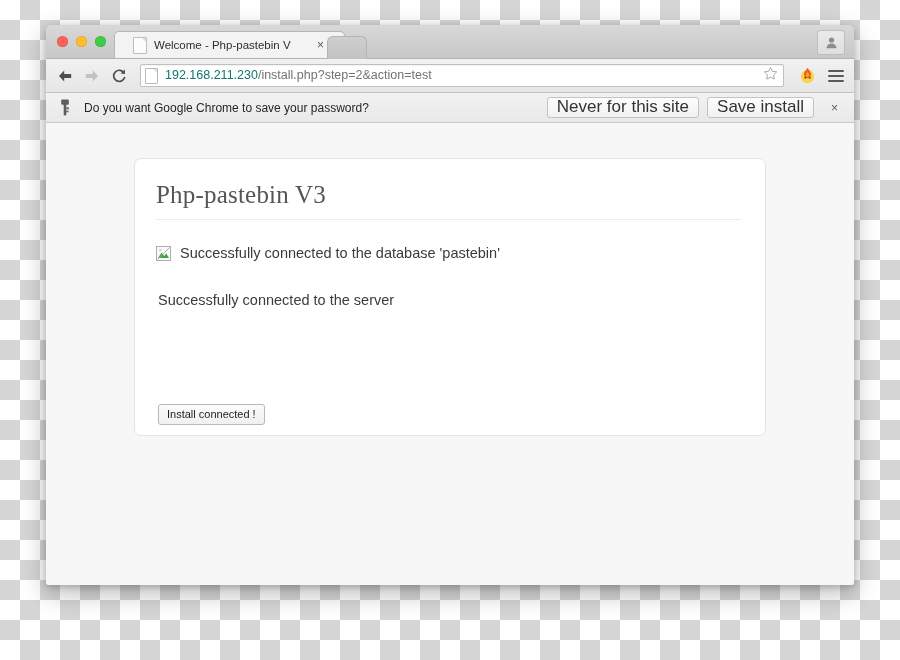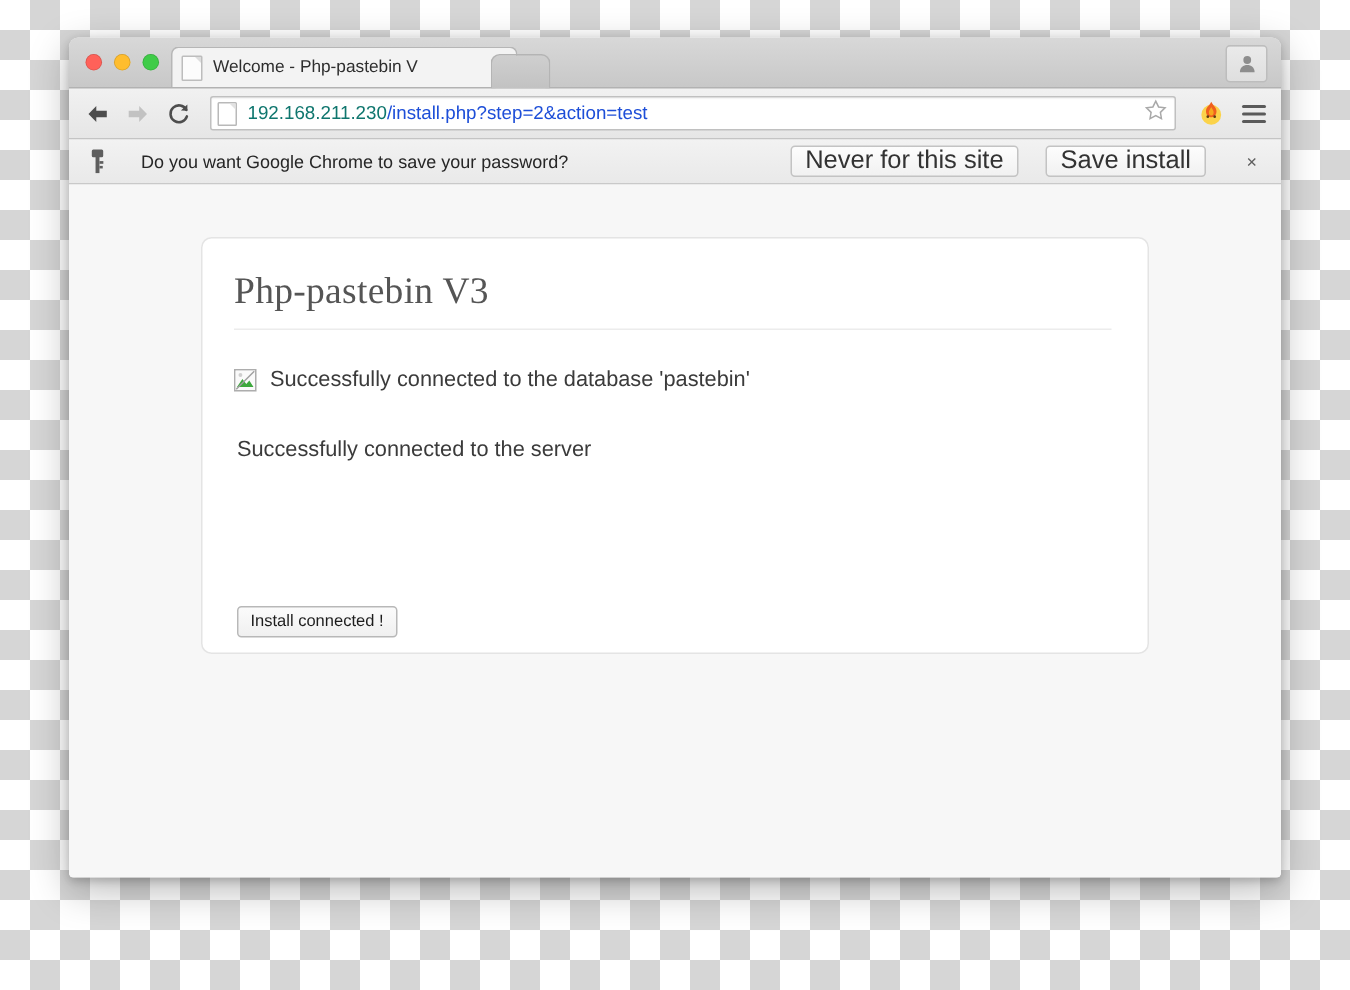--- a/index.html
+++ b/index.html
@@ -64,21 +64,21 @@
     left: 68px;
     top: 6px;
     width: 231px;
     height: 27px;
     background: #f3f3f3;
     border: 1px solid #b6b6b6;
     border-bottom: none;
     border-radius: 5px 5px 0 0;
     display: flex;
     align-items: center;
-    padding: 0 6px;
+    padding: 0 18px;
     box-sizing: border-box;
   }
   .tab-favicon {
     width: 12px; height: 15px;
     background: #fcfcfc;
     border: 1px solid #bdbdbd;
     border-radius: 1px;
     margin-right: 7px;
     flex: 0 0 auto;
     position: relative;
@@ -184,21 +184,21 @@
     border-color: transparent #e2e2e2 transparent transparent;
   }
   .url-text {
     font-size: 12.5px;
     line-height: 15px;
     white-space: nowrap;
     overflow: hidden;
     flex: 1 1 auto;
   }
   .url-host { color: #0f766e; }
-  .url-path { color: #1d4ed8; }
+  .url-path { color: #737373; }
   .star-icon { margin-left: 4px; flex: 0 0 auto; }
   .ext-icon {
     width: 17px; height: 17px;
     flex: 0 0 auto;
     margin-left: 6px;
   }
   .menu-icon {
     width: 16px;
     flex: 0 0 auto;
     margin-left: 3px;
@@ -215,21 +215,21 @@
 
   
   .infobar {
     height: 29px;
     background: linear-gradient(to bottom, #f2f2f2, #e9e9e9);
     border-bottom: 1px solid #c9c9c9;
     display: flex;
     align-items: center;
     padding: 0 9px 0 12px;
     flex: 0 0 auto;
-    gap: 18px;
+    gap: 8px;
   }
   .key-icon { flex: 0 0 auto; display:block; }
   .infobar-text {
     font-size: 12px;
     color: #262626;
     flex: 1 1 auto;
     margin-left: 4px;
   }
   .infobar-btn {
     font-size: 17px;

